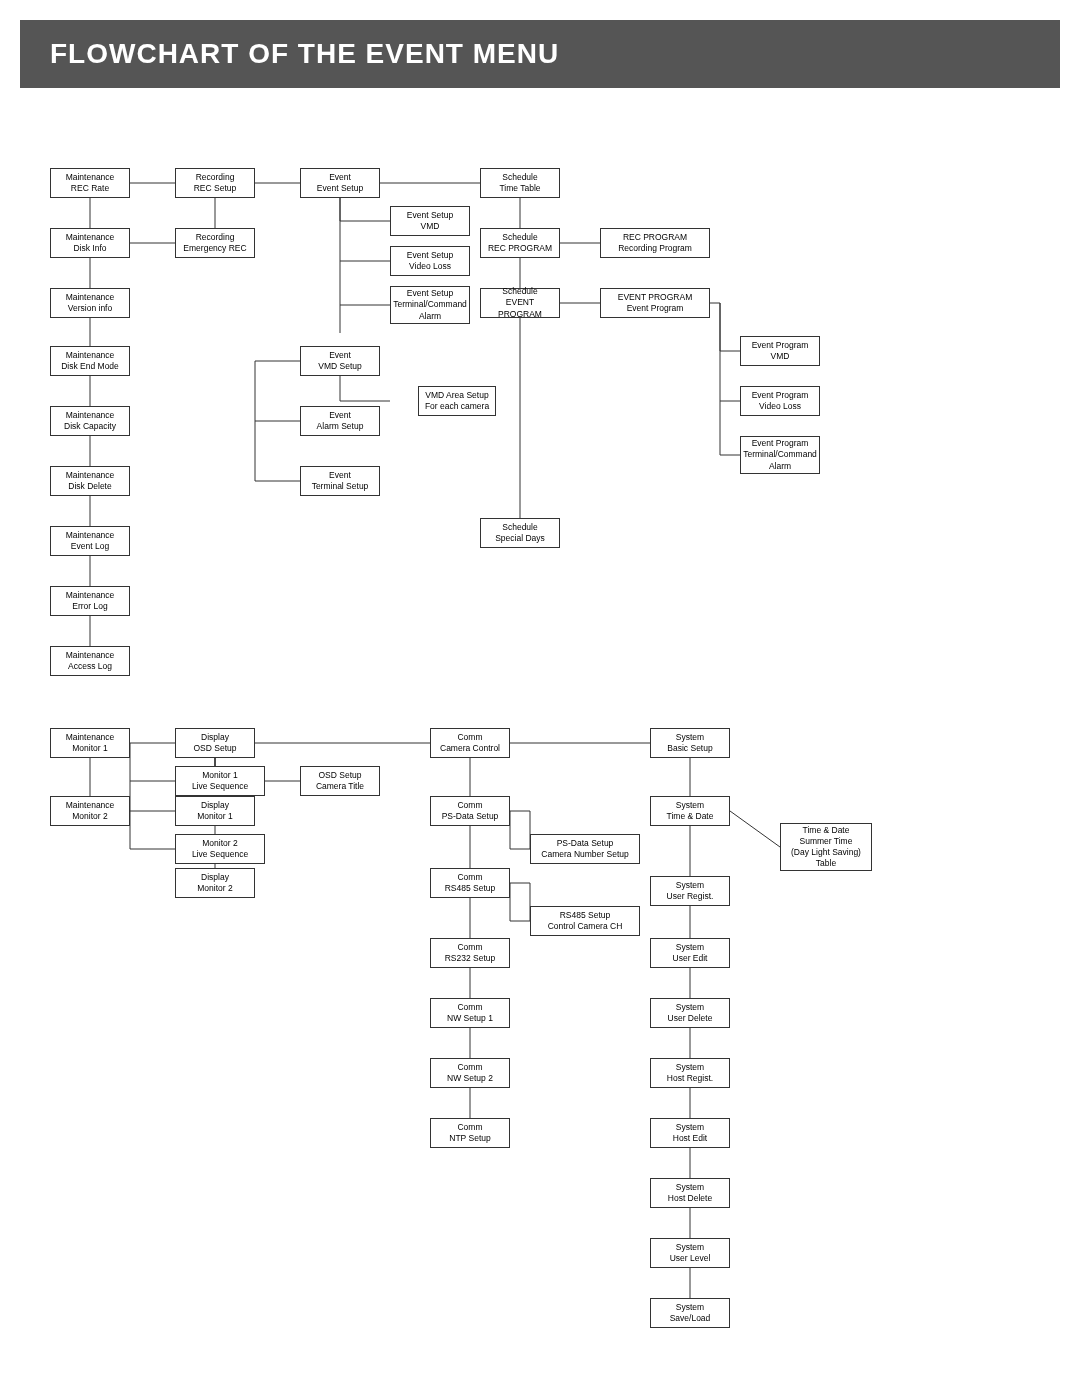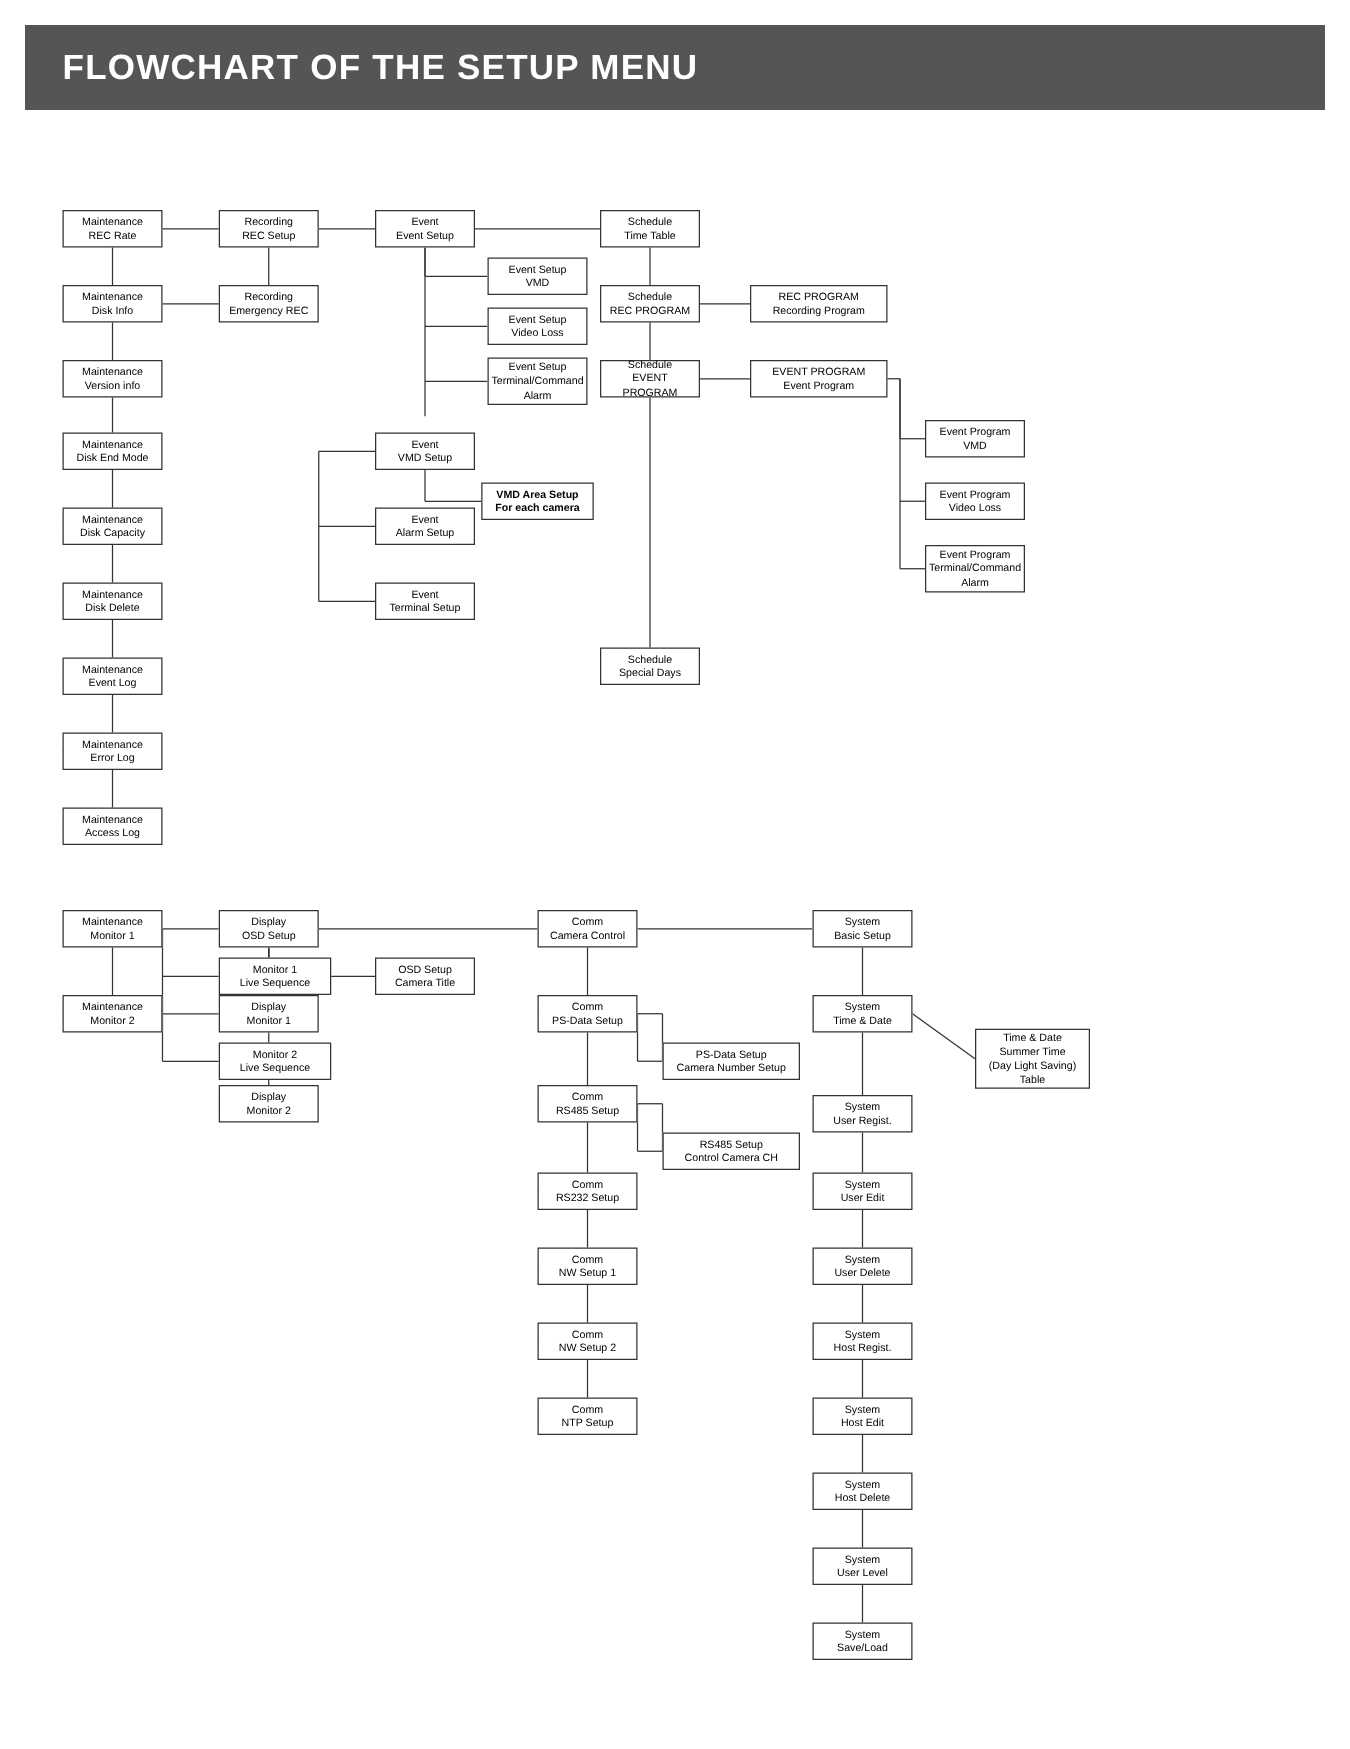--- a/index.html
+++ b/index.html
@@ -54,21 +54,21 @@
       position: absolute;
       bottom: 20px;
       right: 40px;
       font-size: 28px;
       font-weight: bold;
     }
   </style>
 </head>
 <body>
 
-<div class="page-title">FLOWCHART OF THE SETUP MENU</div>
+<div class="page-title">FLOWCHART OF THE EVENT MENU</div>
 
 <div class="flowchart-area" style="height: 640px; position: relative;">
   <svg class="lines">
 
     <line x1="130" y1="95" x2="175" y2="95"></line>
 
     <line x1="255" y1="95" x2="300" y2="95"></line>
 
     <line x1="380" y1="95" x2="480" y2="95"></line>
 
@@ -145,21 +145,21 @@
 
   <div class="box" style="left:50px;top:200px;width:80px;height:30px;">Maintenance<br>Version info</div>
   <div class="box" style="left:390px;top:198px;width:80px;height:38px;">Event Setup<br>Terminal/Command<br>Alarm</div>
   <div class="box" style="left:480px;top:200px;width:80px;height:30px;">Schedule<br>EVENT PROGRAM</div>
   <div class="box" style="left:600px;top:200px;width:110px;height:30px;">EVENT PROGRAM<br>Event Program</div>
 
   <div class="box" style="left:50px;top:258px;width:80px;height:30px;">Maintenance<br>Disk End Mode</div>
   <div class="box" style="left:300px;top:258px;width:80px;height:30px;">Event<br>VMD Setup</div>
   <div class="box" style="left:740px;top:248px;width:80px;height:30px;">Event Program<br>VMD</div>
 
-  <div class="box" style="left:385px;top:298px;width:90px;height:30px;font-weight:bold;">VMD Area Setup<br>For each camera</div>
+  <div class="box" style="left:418px;top:298px;width:78px;height:30px;">VMD Area Setup<br>For each camera</div>
   <div class="box" style="left:740px;top:298px;width:80px;height:30px;">Event Program<br>Video Loss</div>
 
   <div class="box" style="left:50px;top:318px;width:80px;height:30px;">Maintenance<br>Disk Capacity</div>
   <div class="box" style="left:300px;top:318px;width:80px;height:30px;">Event<br>Alarm Setup</div>
   <div class="box" style="left:740px;top:348px;width:80px;height:38px;">Event Program<br>Terminal/Command<br>Alarm</div>
 
   <div class="box" style="left:50px;top:378px;width:80px;height:30px;">Maintenance<br>Disk Delete</div>
   <div class="box" style="left:300px;top:378px;width:80px;height:30px;">Event<br>Terminal Setup</div>
 
   <div class="box" style="left:480px;top:430px;width:80px;height:30px;">Schedule<br>Special Days</div>

